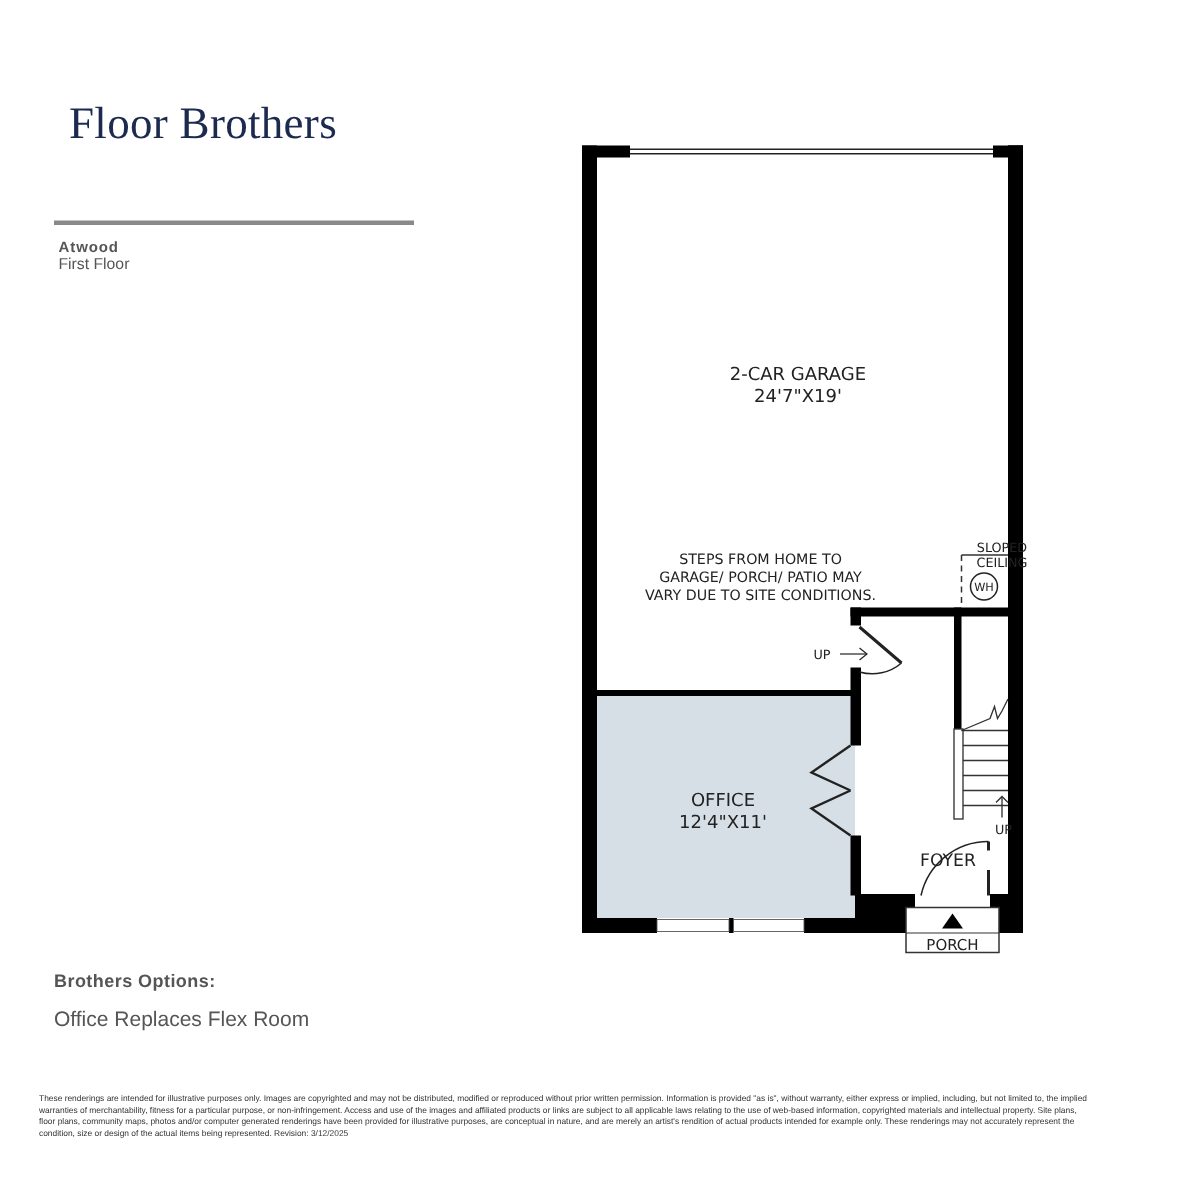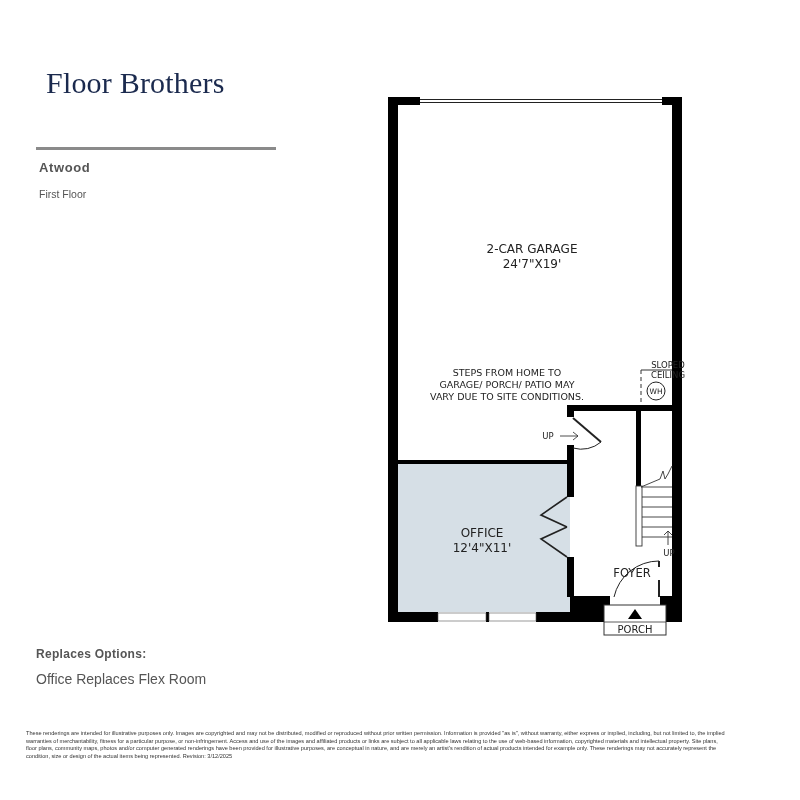--- a/index.html
+++ b/index.html
@@ -1,20 +1,20 @@
 <!DOCTYPE html>
 <html><head>
 <meta charset="utf-8">
 <style>
   html, body { margin: 0; padding: 0; background: #ffffff; }
   body { width: 800px; height: 800px; position: relative; overflow: hidden; font-family: "Liberation Sans", sans-serif; color: #333; }
   .brand { position: absolute; left: 46px; top: 66px; font-family: "Liberation Serif", serif; font-size: 30px; color: #1b2a4e; letter-spacing: 0.2px; white-space: nowrap; }
   .rule { position: absolute; left: 36px; top: 147px; width: 240px; height: 3px; background: #8a8a8a; }
-  .model-name { position: absolute; left: 39px; top: 160px; font-size: 13px; font-weight: bold; color: #555; letter-spacing: 0.6px; }
-  .floor-name { position: absolute; left: 39px; top: 188px; font-size: 10.5px; color: #555; }
+  .model-name { position: absolute; left: 39px; top: 160px; font-size: 10px; font-weight: bold; color: #555; letter-spacing: 0.6px; }
+  .floor-name { position: absolute; left: 39px; top: 170px; font-size: 10.5px; color: #555; }
   .options-title { position: absolute; left: 36px; top: 647px; font-size: 12px; font-weight: bold; color: #555; letter-spacing: 0.3px; }
   .option-item { position: absolute; left: 36px; top: 671px; font-size: 14px; color: #555; }
   .disclaimer { position: absolute; left: 26px; top: 730px; width: 700px; font-size: 5.6px; line-height: 7.6px; color: #333; }
   .plan { position: absolute; left: 0; top: 0; }
   .plan text { font-family: "DejaVu Sans", sans-serif; fill: #222; }
 </style>
 </head>
 <body>
 
 <div class="brand">Floor Brothers</div>
@@ -133,16 +133,16 @@
   <text x="482" y="537" font-size="12" text-anchor="middle">OFFICE</text>
   <text x="482" y="552" font-size="12" text-anchor="middle">12'4"X11'</text>
 
   <text x="669" y="556" font-size="8.5" text-anchor="middle">UP</text>
 
   <text x="632" y="577" font-size="11.5" text-anchor="middle">FOYER</text>
 
   <text x="635" y="633" font-size="10" text-anchor="middle">PORCH</text>
 </svg>
 
-<div class="options-title">Replaces Options:</div>
+<div class="options-title">Brothers Options:</div>
 <div class="option-item">Office Replaces Flex Room</div>
 
 <div class="disclaimer">These renderings are intended for illustrative purposes only. Images are copyrighted and may not be distributed, modified or reproduced without prior written permission. Information is provided "as is", without warranty, either express or implied, including, but not limited to, the implied warranties of merchantability, fitness for a particular purpose, or non-infringement. Access and use of the images and affiliated products or links are subject to all applicable laws relating to the use of web-based information, copyrighted materials and intellectual property. Site plans, floor plans, community maps, photos and/or computer generated renderings have been provided for illustrative purposes, are conceptual in nature, and are merely an artist's rendition of actual products intended for example only. These renderings may not accurately represent the condition, size or design of the actual items being represented. Revision: 3/12/2025</div>
 
 </body></html>

